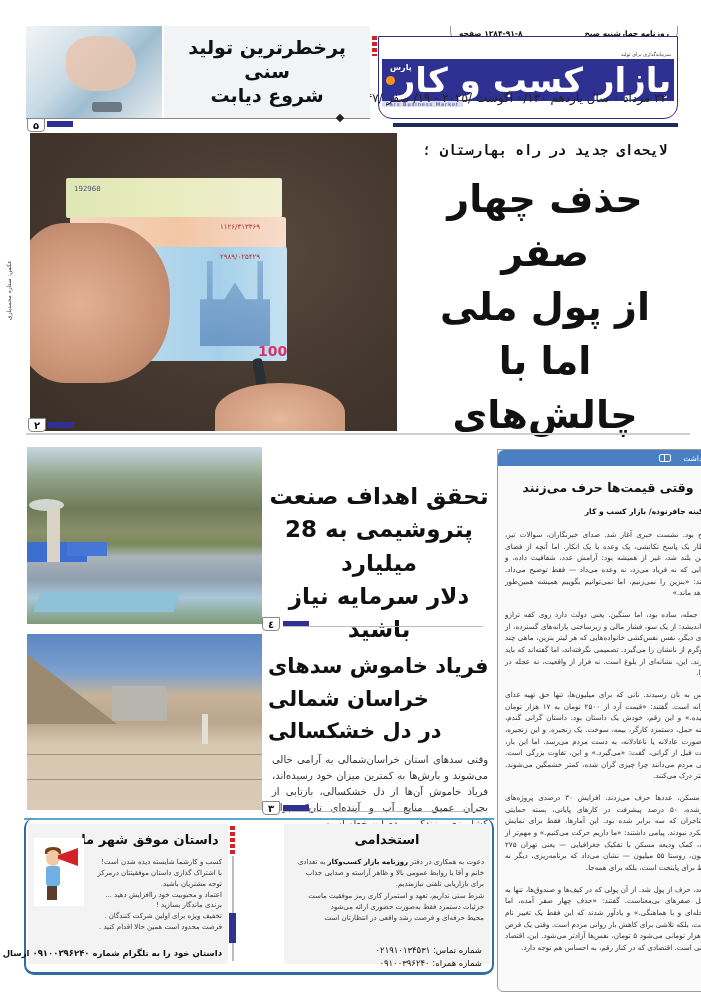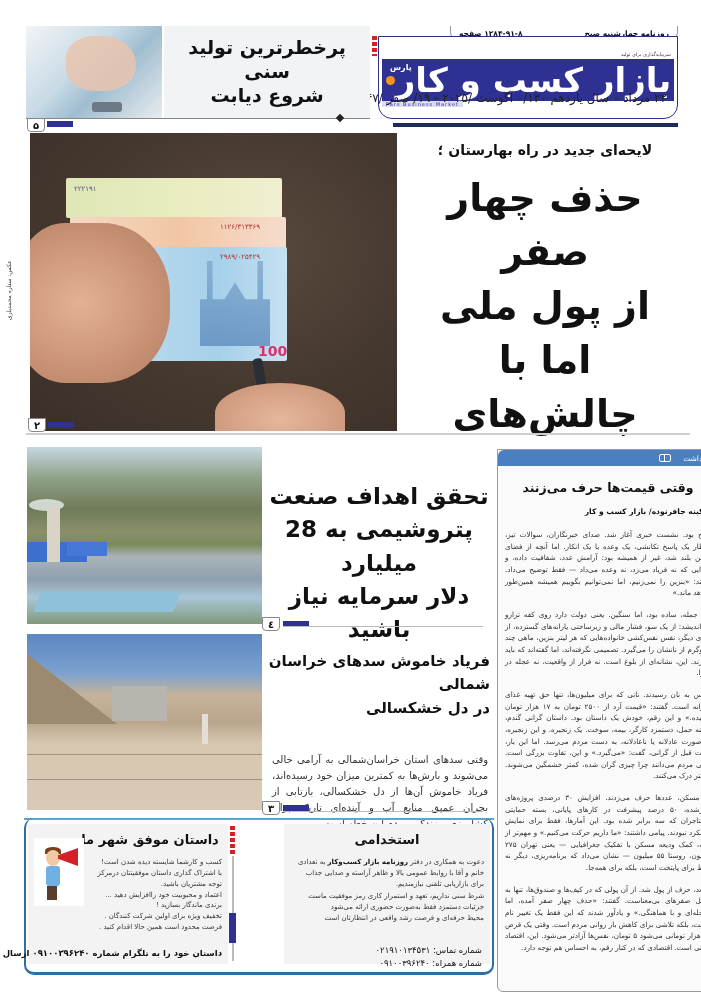--- a/index.html
+++ b/index.html
@@ -70,21 +70,21 @@
   .serial1 { position: absolute; left: 44px; top: 52px; font-size: 7px; color: #557; direction: ltr; }
   .serial2 { position: absolute; left: 190px; top: 90px; font-size: 7px; color: #a33; direction: ltr; }
   .serial3 { position: absolute; left: 190px; top: 120px; font-size: 7px; color: #a33; direction: ltr; }
   .hand-left { position: absolute; left: -10px; top: 90px; width: 150px; height: 160px; background: radial-gradient(ellipse at 40% 50%, #e2b194 0%, #c99275 60%, #b07c62 100%); border-radius: 30% 45% 45% 30%; }
   .hand-right { position: absolute; left: 185px; top: 250px; width: 130px; height: 60px; background: radial-gradient(ellipse at 50% 60%, #e6b79b, #c69074); border-radius: 50% 50% 10% 10%; }
   .pen { position: absolute; left: 228px; top: 225px; width: 10px; height: 70px; background: #2a2f36; transform: rotate(-10deg); border-radius: 4px; }
 
   .photo-credit { position: absolute; left: 5px; top: 320px; transform: rotate(-90deg); transform-origin: left top; font-size: 6px; color: #333; white-space: nowrap; }
 
   .main-text { left: 400px; top: 138px; width: 290px; height: 290px; text-align: center; }
-  .kicker { font-size: 14px; font-weight: bold; margin-top: 4px; margin-bottom: 14px; }
+  .kicker { font-size: 14px; font-weight: bold; margin-top: 4px; margin-bottom: 14px; font-family: Liberation Mono, monospace; }
   .main-head { font-size: 38px; font-weight: bold; line-height: 1.42; letter-spacing: -0.5px; }
 
   .main-rule { left: 26px; top: 433px; width: 664px; height: 2px; background: #cfcfcf; }
 
   
   .petro-img {
     left: 27px; top: 447px; width: 235px; height: 177px;
     background: linear-gradient(#c6d7e2 0%, #8ea085 18%, #6f7b58 35%, #8a8f6b 48%, #7b8a5a 55%, #aab3b9 62%, #8fa0b0 75%, #a9c7d8 85%, #7f9a7a 100%);
     overflow: hidden;
   }
@@ -100,21 +100,21 @@
   
   .dam-img {
     left: 27px; top: 634px; width: 235px; height: 176px; overflow: hidden;
     background: linear-gradient(#5c87c2 0%, #7ba1cf 22%, #c7b39a 35%, #b9a68c 50%, #d6c7b0 62%, #d8cab6 100%);
   }
   .dam-img .wall { position: absolute; left: 85px; top: 52px; width: 55px; height: 35px; background: #b7b5ae; }
   .dam-img .hill { position: absolute; left: 0; top: 20px; width: 90px; height: 70px; background: #9c8a70; clip-path: polygon(0 0, 100% 100%, 0 100%); }
   .dam-img .post { position: absolute; left: 175px; top: 80px; width: 6px; height: 30px; background: #e3dfd6; }
   .dam-img .crack { position: absolute; left: 0; width: 235px; height: 1px; background: #6f5e4a; opacity: .5; }
 
-  .dam-head { left: 268px; top: 650px; width: 222px; text-align: right; font-size: 15px; font-weight: bold; line-height: 1.55; }
+  .dam-head { left: 268px; top: 650px; width: 222px; text-align: left; font-size: 21px; font-weight: bold; line-height: 1.55; }
   .dam-body { left: 272px; top: 752px; width: 216px; font-size: 10px; line-height: 1.6; text-align: justify; color: #333; }
   .dam-rule { left: 283px; top: 811px; width: 200px; height: 1px; background: #bbb; }
 
   
   .edit-box {
     left: 497px; top: 449px; width: 222px; height: 543px;
     border: 1px solid #9a9a9a; border-radius: 0 0 6px 6px; background: #fafafa; overflow: hidden;
   }
   .edit-tab { height: 16px; background: #4a7fc1; border-radius: 6px 6px 0 0; display: flex; align-items: center; padding: 0 8px; color: #fff; font-size: 7.5px; }
   .edit-tab .icon { margin-right: 12px; width: 12px; height: 8px; border: 1.2px solid #fff; border-radius: 2px; display: inline-block; position: relative; }
@@ -179,21 +179,21 @@
     <span>شروع دیابت</span>
   </div>
 </div>
 <div class="teaser-rule"></div>
 <div class="teaser-diamond"></div>
 <div class="pbadge" style="left:27px; top:118px;">۵</div>
 <div class="pbadge-logo" style="left:47px; top:121px;"></div>
 
 <div class="abs main-img">
   <div class="note green"></div>
-  <span class="serial1">۲۲۲۱۹۱</span>
+  <span class="serial1">192968</span>
   <div class="note orange"></div>
   <span class="serial2">۱۱۲۶/۳۱۳۳۶۹</span>
   <div class="note blue"></div>
   <span class="serial3">۲۹۸۹/۰۲۵۴۲۹</span>
   <div class="mosque"></div>
   <span class="note-100">100</span>
   <div class="hand-left"></div>
   <div class="pen"></div>
   <div class="hand-right"></div>
 </div>

